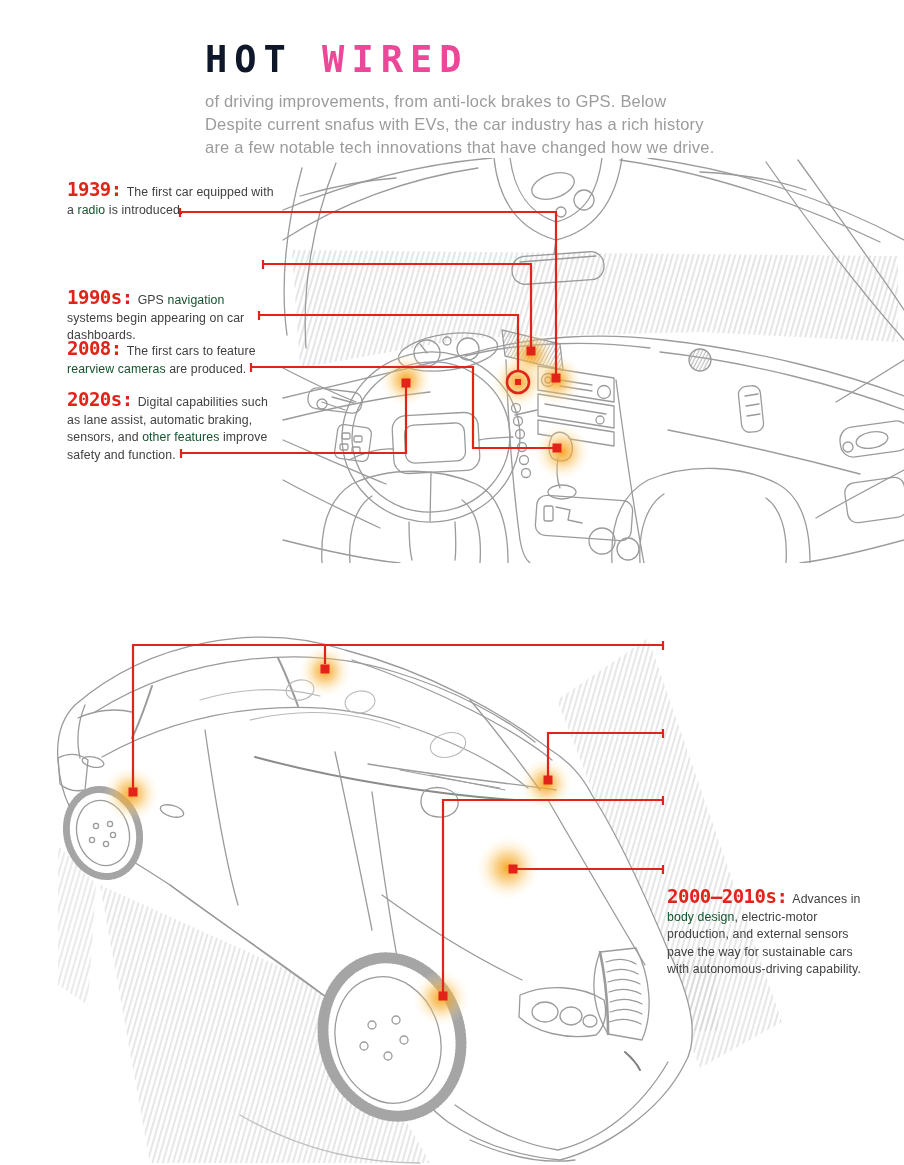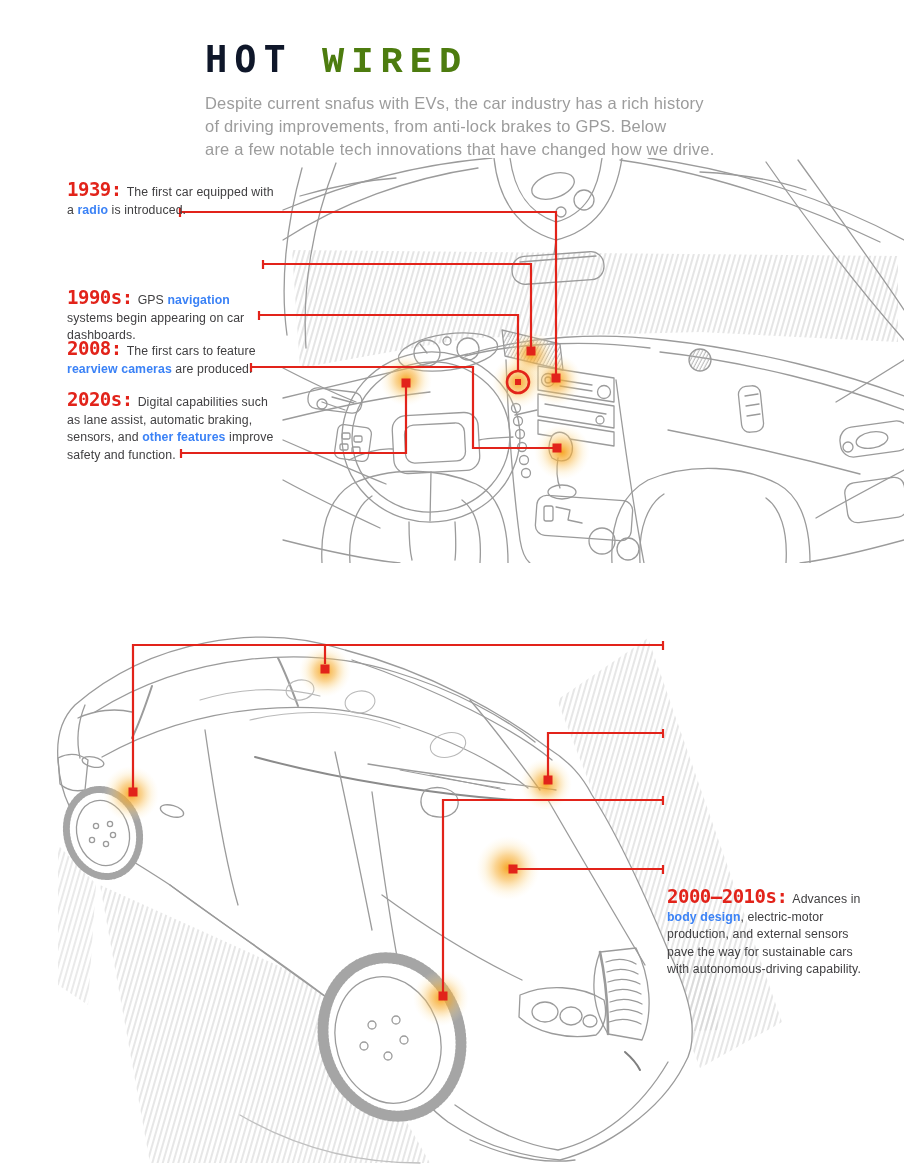--- a/index.html
+++ b/index.html
@@ -4,38 +4,38 @@
 <style>
   html,body{margin:0;padding:0;background:#ffffff;}
   #page{position:relative;width:904px;height:1165px;background:#ffffff;overflow:hidden;
         font-family:"Liberation Sans",sans-serif;}
   .art{position:absolute;left:0;}
   #overlay{position:absolute;left:0;top:0;width:904px;height:1165px;pointer-events:none;z-index:5;}
   #hdr{position:absolute;left:205px;top:40px;z-index:6;}
   #title{font-weight:800;font-size:37px;letter-spacing:7px;line-height:40px;
          font-family:"DejaVu Sans Mono","Liberation Sans",sans-serif;}
   #title .hot{color:#0f172a;}
-  #title .wired{color:#4d7c0f;font-family:Liberation Mono, monospace;}
+  #title .wired{color:#ec4899;}
   #subtitle{margin-top:10px;font-size:16.5px;line-height:23px;color:#9c9c9c;letter-spacing:.2px;}
   .note{position:absolute;font-size:12.3px;line-height:17.5px;color:#414042;z-index:6;letter-spacing:.1px;}
   .note .yr{font-family:"DejaVu Sans Mono","Liberation Sans",sans-serif;
             font-weight:700;font-size:19px;line-height:17.5px;color:#e2231a;
             letter-spacing:-0.5px;padding-right:5px;margin-top:6px;}
-  .rd{color:#3b82f6;font-weight:bold;}
+  .rd{color:#14532d;}
 </style>
 </head>
 <body>
 
 <div id="page">
 
   <div id="hdr">
     <div id="title"><span class="hot">HOT</span> <span class="wired">WIRED</span></div>
     <div id="subtitle">
+      <div>of driving improvements, from anti-lock brakes to GPS. Below</div>
       <div>Despite current snafus with EVs, the car industry has a rich history</div>
-      <div>of driving improvements, from anti-lock brakes to GPS. Below</div>
       <div>are a few notable tech innovations that have changed how we drive.</div>
     </div>
   </div>
 
   <svg class="art" style="top:158px" width="904" height="405" viewBox="0 158 904 405">
     <defs>
       <pattern id="hatch" width="5" height="10" patternUnits="userSpaceOnUse" patternTransform="rotate(16)">
         <line x1="2" y1="0" x2="2" y2="10" stroke="#c7c7c7" stroke-width="1.1"></line>
       </pattern>
       <pattern id="fine" width="3.2" height="7" patternUnits="userSpaceOnUse" patternTransform="rotate(28)">

